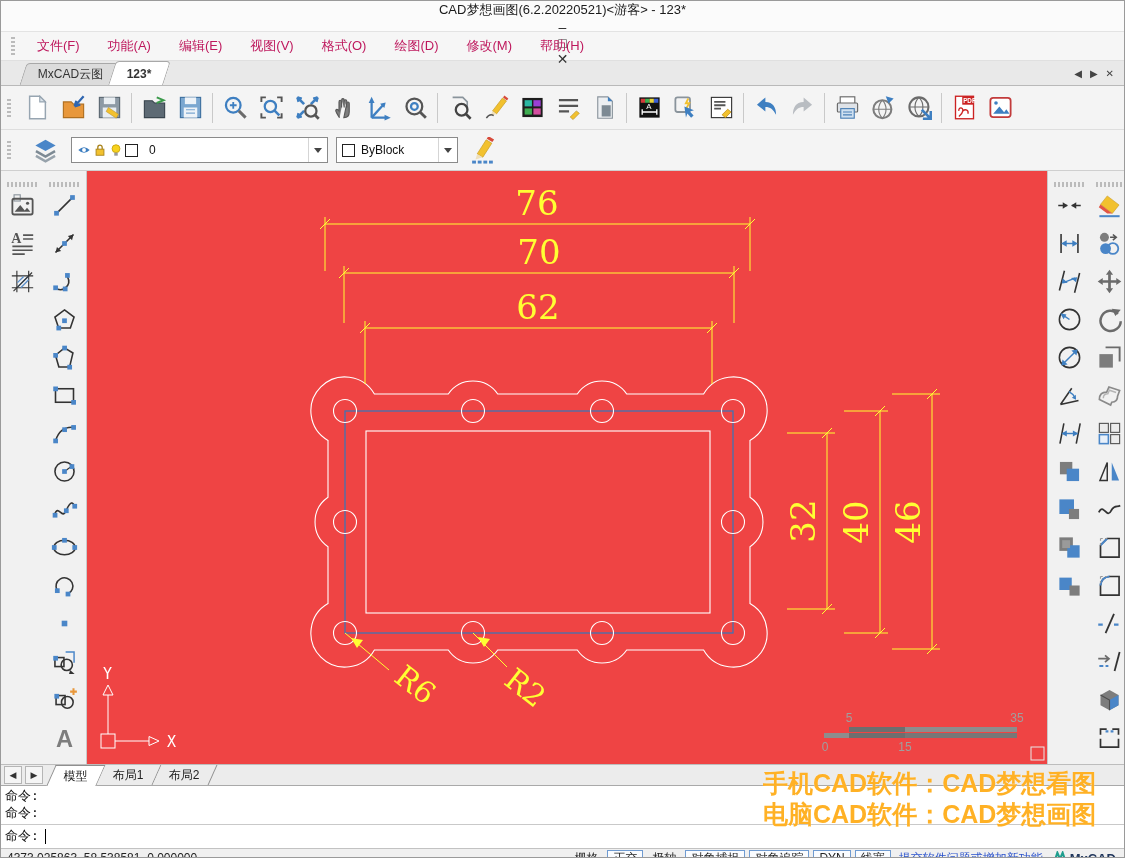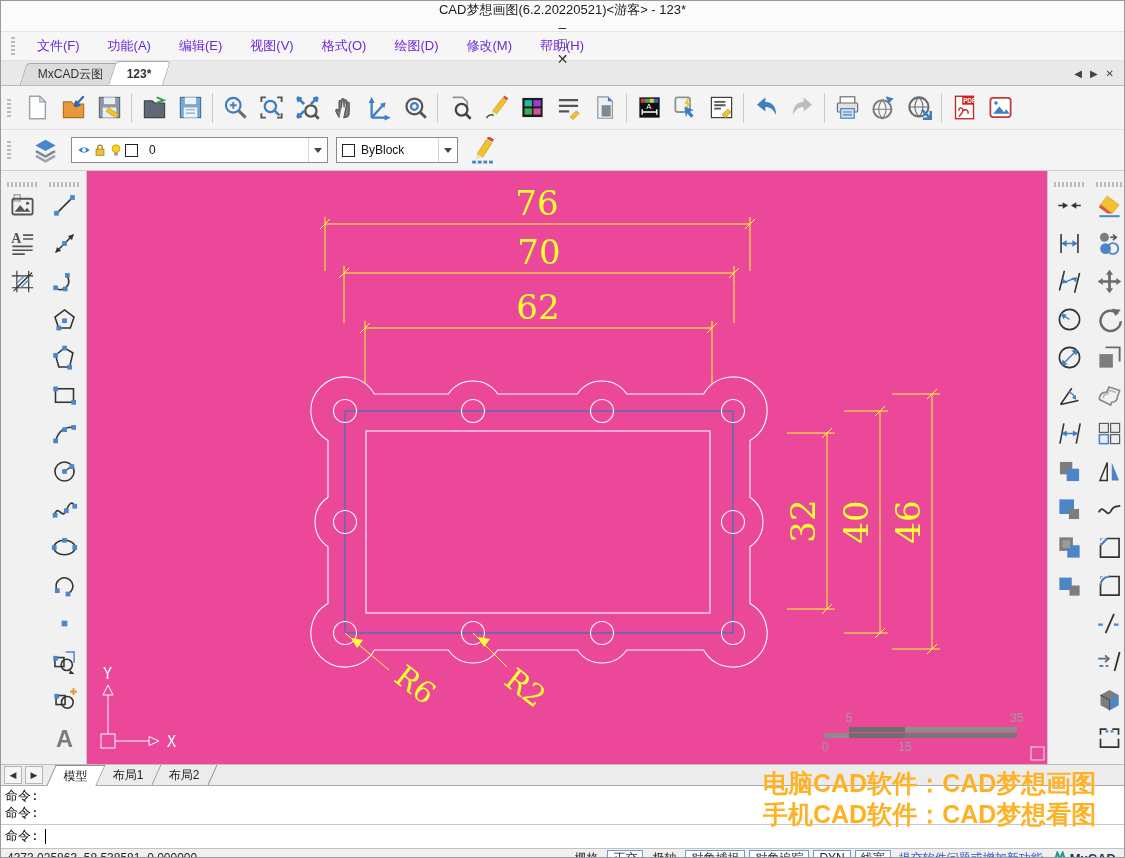--- a/index.html
+++ b/index.html
@@ -5,21 +5,21 @@
   html,body{margin:0;padding:0;background:#d7d7d7;font-family:"Liberation Sans",sans-serif;}
   #app{width:1125px;height:858px;position:relative;background:#f5f5f5;overflow:hidden;border:1px solid #9a9a9a;box-sizing:border-box;}
   
   #titlebar{height:30px;display:flex;align-items:center;background:#fbfbfb;border-bottom:1px solid #e3e3e3;flex-direction:column;}
   #titlebar .logo{width:20px;height:20px;margin:0 6px 0 8px;}
   #titlebar .title{font-size:13px;color:#1a1a1a;flex:1;}
   .wbtn{width:46px;height:30px;display:flex;align-items:center;justify-content:center;font-size:14px;color:#333;cursor:default;}
   
   #menubar{height:28px;display:flex;align-items:center;background:#f6f6f6;border-bottom:1px solid #e0e0e0;padding-left:10px;}
   .grip-v{width:4px;height:18px;margin-right:8px;background:repeating-linear-gradient(#bbb 0 2px,transparent 2px 4px);}
-  .menu-item{padding:0 14px;font-size:13px;color:#6d28d9;height:100%;display:flex;align-items:center;cursor:default;}
+  .menu-item{padding:0 14px;font-size:13px;color:#be185d;height:100%;display:flex;align-items:center;cursor:default;}
   
   #tabbar{height:24px;background:#e9e9e9;border-bottom:1px solid #b9b9b9;display:flex;align-items:flex-end;}
   #doctabs{display:flex;align-items:flex-end;margin-left:22px;height:100%;}
   .dtab{height:21px;display:flex;align-items:center;padding:0 14px;margin-right:-6px;background:#dcdcdc;border:1px solid #a8a8a8;border-bottom:none;transform:skewX(-18deg);border-radius:4px 4px 0 0;font-size:12px;color:#333;}
   .dtab span{transform:skewX(18deg);display:block;}
   .dtab.active{background:#fff;font-weight:bold;z-index:2;height:23px;}
   #tab-scrollers{margin-left:auto;display:flex;align-items:center;gap:8px;padding:0 10px;font-size:10px;color:#444;height:100%;}
   #tab-scrollers span{cursor:default;}
   
   #toolbar-main{height:43px;display:flex;align-items:center;background:#f4f4f4;border-bottom:1px solid #dedede;padding-left:6px;}
@@ -38,21 +38,21 @@
   #mainrow{display:flex;height:593px;}
   .sidepanel{background:#f1f1f1;display:flex;}
   #leftpanel{width:85px;border-right:1px solid #c9c9c9;}
   #rightpanel{width:80px;border-left:1px solid #c9c9c9;}
   .icol{display:flex;flex-direction:column;align-items:center;padding-top:8px;}
   .icol .tbtn{width:36px;height:36px;margin-bottom:2px;}
   #left-col1,#right-col1{width:42px;}
   #left-col2{width:43px;}
   #right-col2{width:38px;}
   .grip-h{height:5px;width:70%;margin:3px auto 0;background:repeating-linear-gradient(90deg,#bbb 0 2px,transparent 2px 4px);}
-  #canvaswrap{width:960px;height:593px;background:#ec4899;position:relative;}
+  #canvaswrap{width:960px;height:593px;background:#ef4444;position:relative;}
   #drawing-svg{display:block;}
   
   #layoutrow{height:20px;background:#ececec;border-top:1px solid #bdbdbd;display:flex;align-items:center;font-size:12px;}
   .larrow{width:16px;height:16px;display:flex;align-items:center;justify-content:center;font-size:9px;color:#333;border:1px solid #b5b5b5;background:#f5f5f5;margin-left:3px;}
   #layouttabs{display:flex;height:100%;margin-left:8px;}
   .ltab{height:100%;display:flex;align-items:center;padding:0 12px;border-right:1px solid #8f8f8f;transform:skewX(-24deg);background:#ececec;color:#222;}
   .ltab span{transform:skewX(24deg);}
   .ltab.active{background:#fff;border:1px solid #8f8f8f;border-bottom:none;}
   
   #cmdarea{height:62px;background:#fff;border-top:1px solid #a9a9a9;font-family:"DejaVu Sans Mono",monospace;font-size:13px;color:#111;}
@@ -825,16 +825,16 @@
     <span id="brand">
       <svg viewBox="0 0 16 16">
           <path d="M1 14 L5 2 l3 7 3-7 4 12" stroke="#1e9e8e" stroke-width="2.4" fill="none"></path>
           <rect x="10" y="10" width="5" height="5" fill="#4a86c8"></rect>
         </svg>
       <span>MxCAD</span>
     </span>
   </div>
 
   <div id="promo">
+    <div>手机CAD软件：CAD梦想看图</div>
     <div>电脑CAD软件：CAD梦想画图</div>
-    <div>手机CAD软件：CAD梦想看图</div>
   </div>
 </div>
 
 </body></html>

